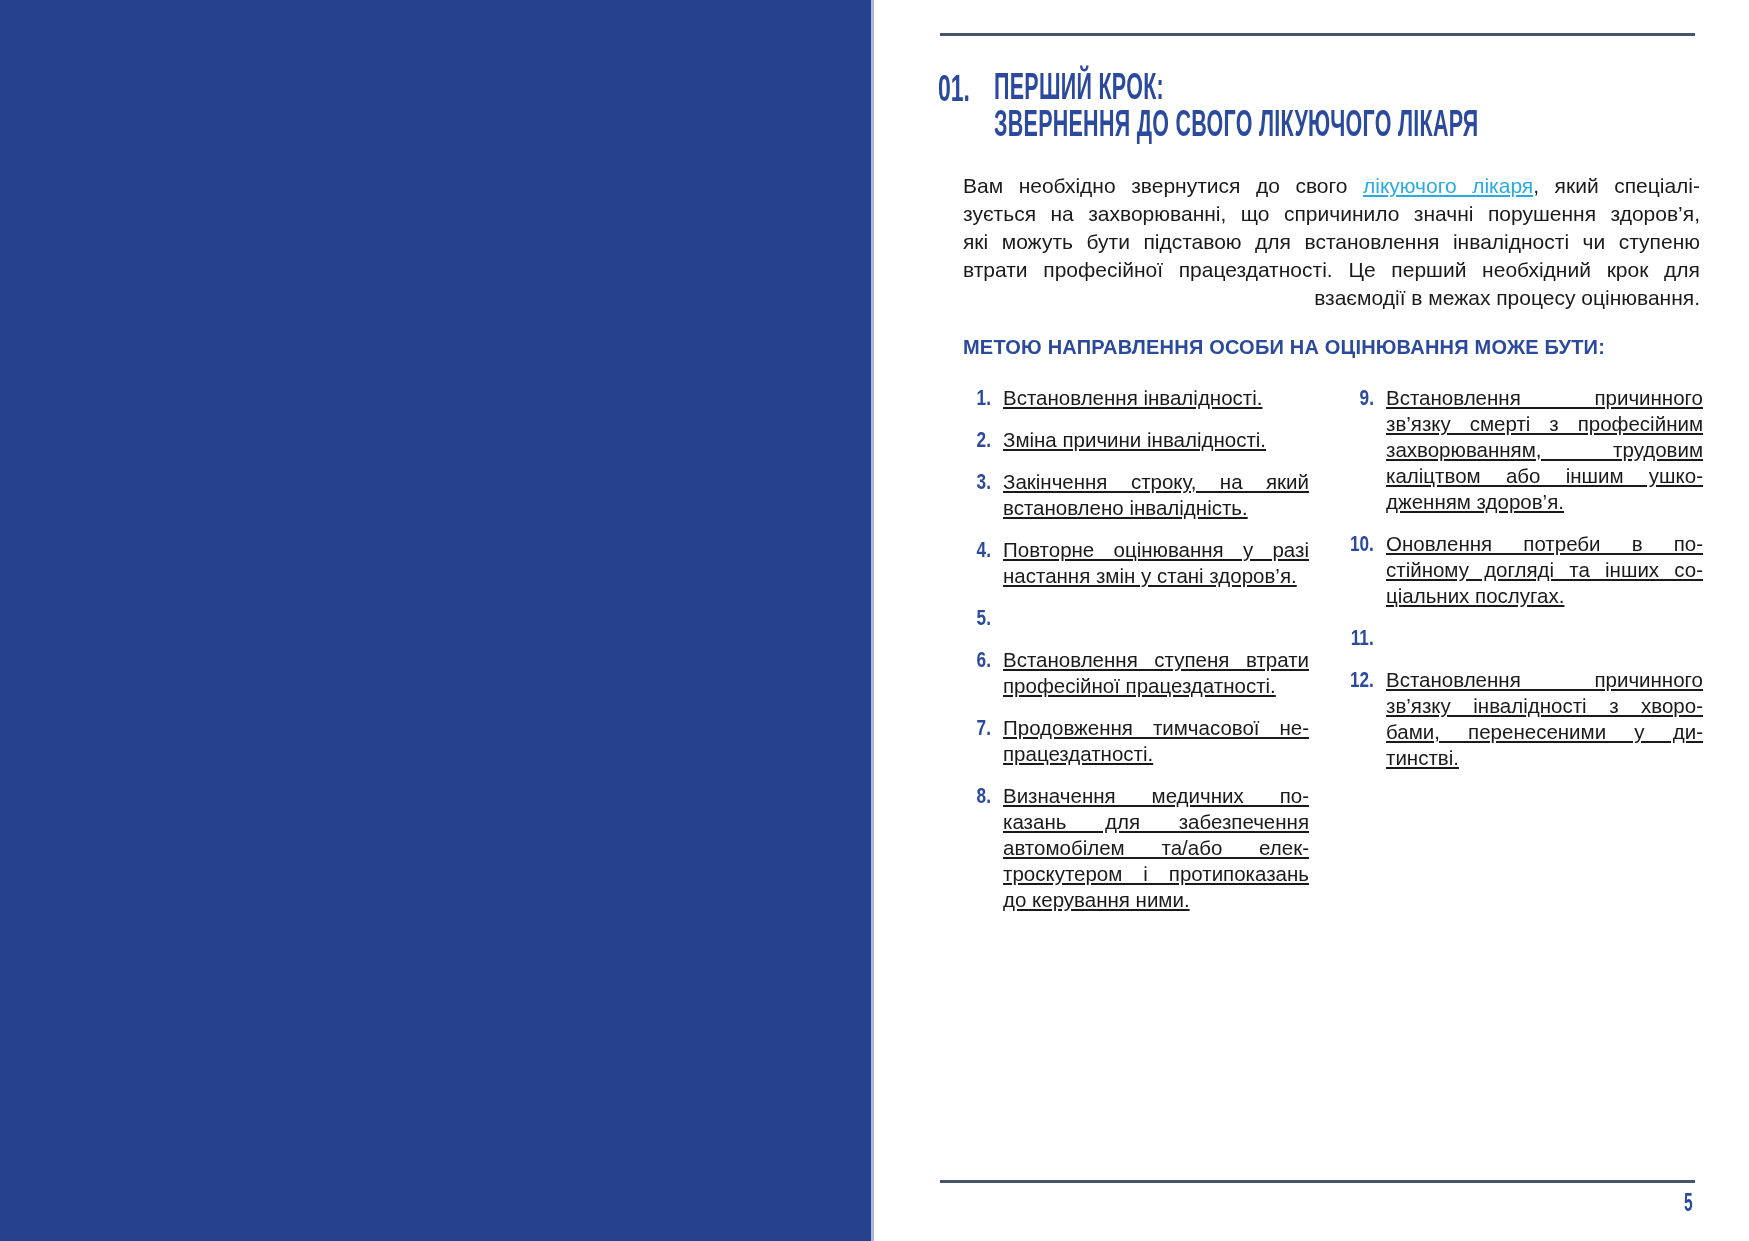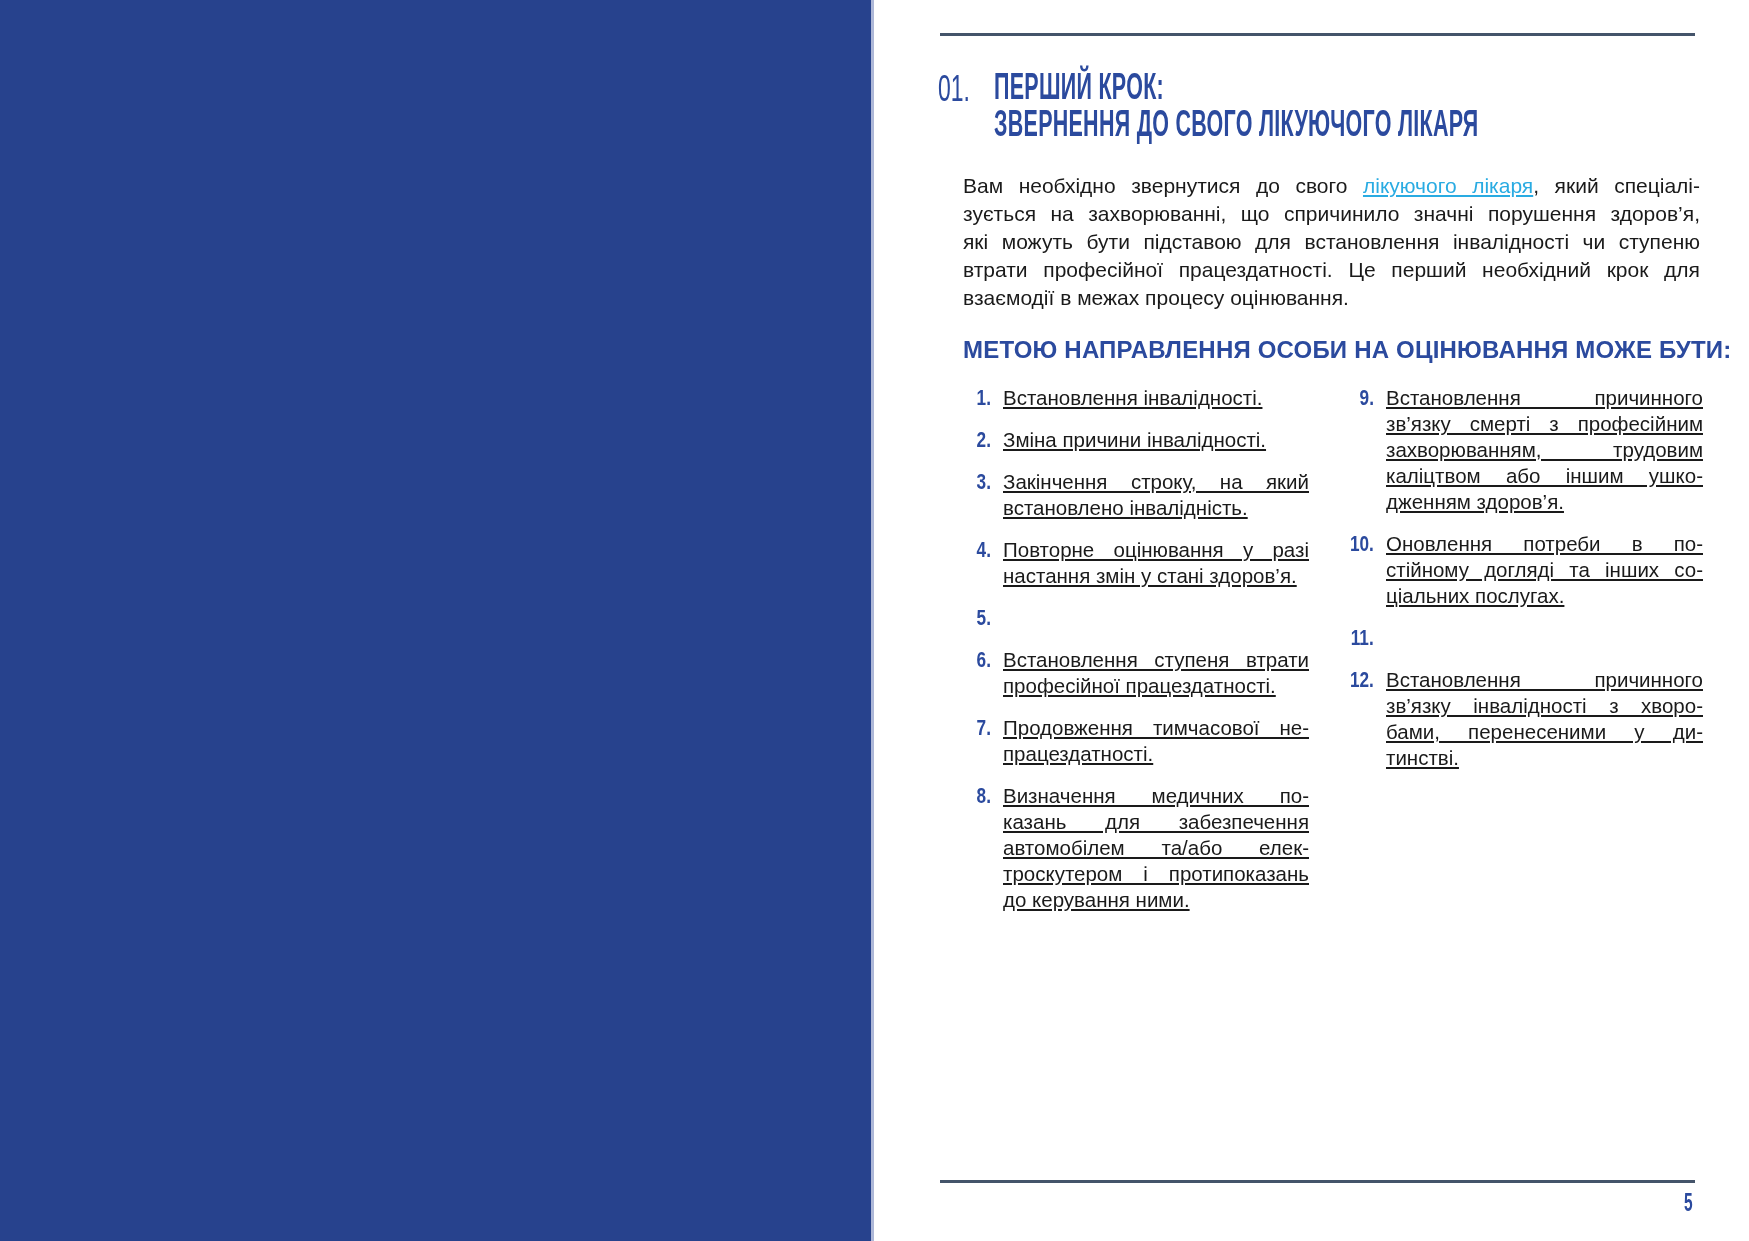--- a/index.html
+++ b/index.html
@@ -10,36 +10,36 @@
   .sidebar{
     position:absolute;left:0;top:0;width:871px;height:1241px;
     background:#27428d;border-right:3px solid #aeb8d8;
   }
   .rule{position:absolute;left:940px;width:755px;height:3px;background:#44546a;}
   .rule.top{top:33px;}
   .rule.bottom{top:1180px;}
 
   .chapter{position:absolute;left:938px;top:68px;}
   .chnum{
-    position:absolute;left:0;top:2px;font-size:37px;font-weight:normal;
+    position:absolute;left:0;top:2px;font-size:37px;font-weight:bold;
     color:#2b4a9e;line-height:37px;
   }
   .chtitle{margin-left:56px;}
   .t-line{display:block;white-space:nowrap;font-size:37px;font-weight:bold;
     color:#2b4a9e;line-height:37px;letter-spacing:.5px;}
   .cx58{display:inline-block;transform:scaleX(0.58);transform-origin:0 0;white-space:nowrap;}
   .cx62{display:inline-block;transform:scaleX(0.62);transform-origin:0 0;white-space:nowrap;}
 
   .intro{position:absolute;left:963px;top:172px;width:737px;
     font-size:21px;line-height:28px;}
-  .intro .ln{width:100%;}
+  .intro .ln{width:100%;text-align:right;}
   .ln.j{text-align:justify;text-align-last:justify;}
   a.doclink{color:#29abe2;text-decoration:underline;}
 
-  .subhead{position:absolute;left:963px;top:336px;font-size:24px;
+  .subhead{position:absolute;left:963px;top:336px;font-size:20px;
     font-weight:bold;color:#2b4a9e;white-space:nowrap;letter-spacing:.2px;}
 
   .cols{position:absolute;left:963px;top:385px;width:740px;display:flex;}
   .col{display:block;}
   .col1{width:346px;margin-right:31px;}
   .col2{width:363px;}
   .item{display:flex;margin-bottom:16px;font-size:20.5px;line-height:26px;}
   .num{flex:none;text-align:right;color:#2b4a9e;font-weight:bold;
     line-height:26px;font-size:21.5px;}
   .col1 .num{width:28px;margin-right:12px;}

